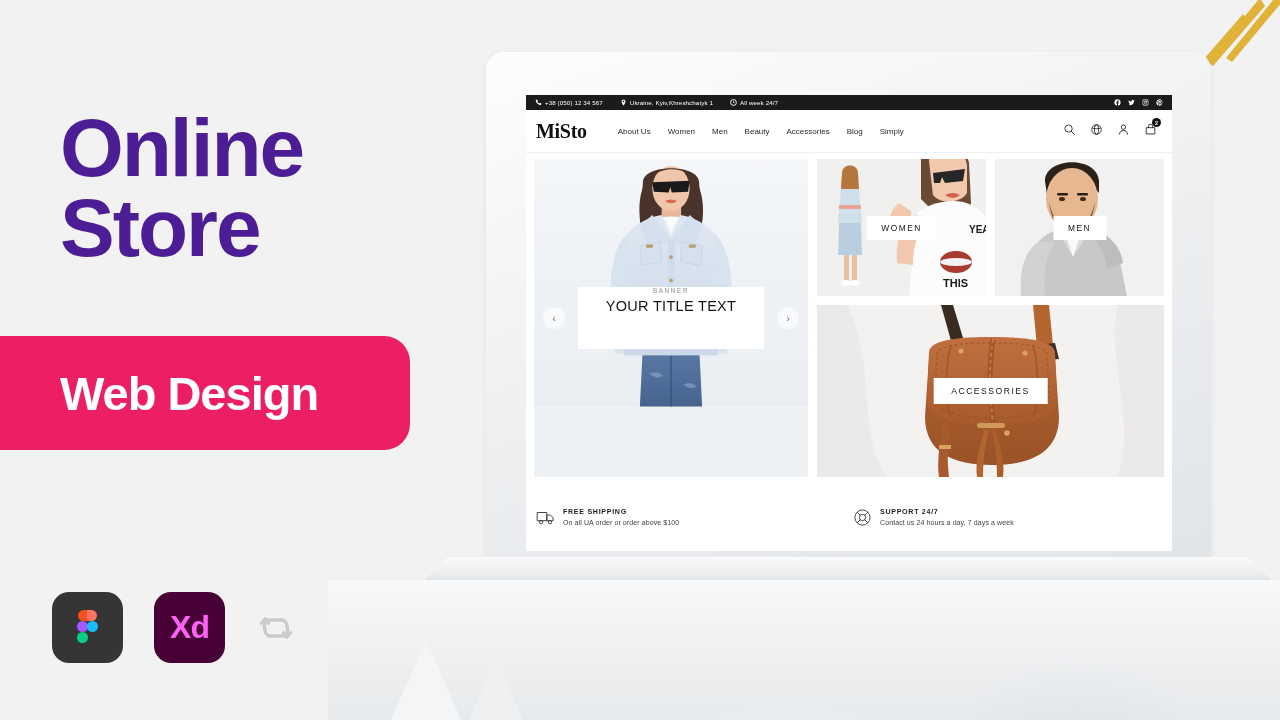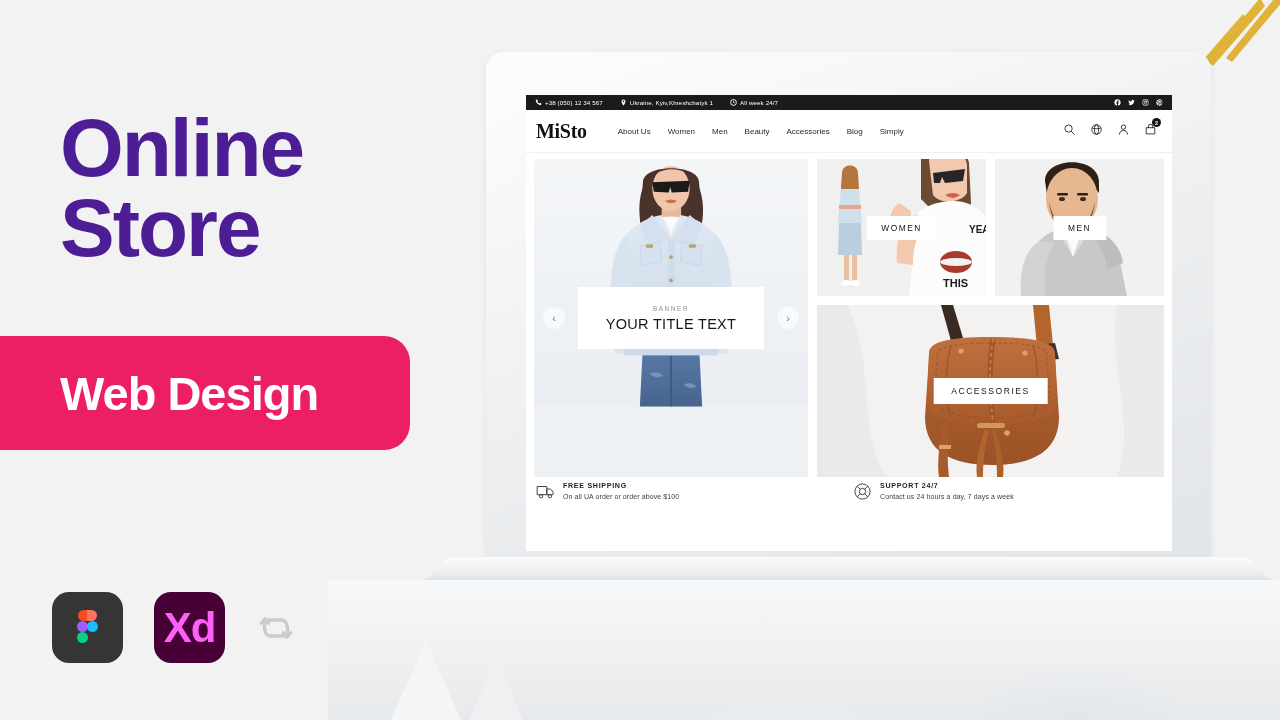--- a/index.html
+++ b/index.html
@@ -42,21 +42,21 @@
 
   .tool-figma { background:#353535; }
   .fg { position:absolute; border-radius:50%; }
   .fg-top-l { width:10px; height:11px; left:26px; top:18px; background:#f24e1e; border-radius:6px 0 0 6px; }
   .fg-top-r { width:10px; height:11px; left:35px; top:18px; background:#ff7262; border-radius:0 6px 6px 0; }
   .fg-mid-l { width:11px; height:11px; left:25px; top:29px; background:#a259ff; border-radius:50%; }
   .fg-mid-r { width:11px; height:11px; left:35px; top:29px; background:#1abcfe; border-radius:50%; }
   .fg-bot   { width:11px; height:11px; left:25px; top:40px; background:#0acf83; border-radius:50%; }
 
   .tool-xd { background:#470137; display:flex; align-items:center; justify-content:center; }
-  .tool-xd span { color:#ff61f6; font-size:42px; font-weight:bold; letter-spacing:-1px; }
+  .tool-xd span { color:#ff61f6; font-size:32px; font-weight:bold; letter-spacing:-1px; }
 
   .tool-sync { width:40px; height:40px; position:relative; }
 
   .tool-sketch { width:64px; height:62px; position:relative; }
 
   
   .streaks { position:absolute; right:0; top:0; width:120px; height:90px; }
 
   
   .laptop { position:absolute; left:418px; top:52px; width:860px; height:668px; }
@@ -137,41 +137,41 @@
     width:22px; height:22px; border-radius:50%;
     background:rgba(255,255,255,0.62);
     display:flex; align-items:center; justify-content:center;
     color:#7a7a7a; font-size:11px;
   }
   .hero-arrow.left { left:9px; }
   .hero-arrow.right { right:9px; }
   .hero-card {
     position:absolute; left:50%; top:50%; transform:translate(-50%,-50%);
     width:186px; height:62px; background:#fff;
-    display:flex; flex-direction:column; align-items:center; justify-content:center;
+    display:flex; flex-direction:column; align-items:center; 
   }
   .hero-kicker { font-size:6.4px; letter-spacing:1.6px; color:#8d8d8d; margin-bottom:4px; }
   .hero-title { font-size:14.5px; letter-spacing:0.3px; color:#161616; white-space:nowrap; }
 
   .side { display:flex; flex-direction:column; gap:9px; width:auto; }
   .side-row { display:flex; gap:9px; }
   .tile { position:relative; overflow:hidden; }
   .tile-women { width:169px; height:137px; background:#f1f1f0; }
   .tile-men   { width:169px; height:137px; background:#f2f2f2; }
   .tile-acc   { width:347px; height:172px; background:#f5f3f1; }
   .tile-label {
     position:absolute; left:50%; top:50%; transform:translate(-50%,-50%);
     background:#fff; color:#141414;
     font-size:8.4px; letter-spacing:1.5px;
     padding:7px 15px; white-space:nowrap;
   }
   .tile-acc .tile-label { font-size:8.6px; padding:8px 18px; }
 
   .features {
-    display:flex; padding:5px 10px 0 10px; gap:8px;
+    display:flex; padding:31px 10px 0 10px; gap:8px;
   }
   .feature { display:flex; gap:8px; align-items:flex-start; flex:1; }
   .feat-title { font-size:7.1px; font-weight:bold; letter-spacing:0.7px; color:#1d1d26; margin-bottom:3px; }
   .feat-sub { font-size:7px; color:#40404a; letter-spacing:0.1px; white-space:nowrap; }
 </style>
 </head>
 <body>
 
 <div class="promo">
   <div class="promo-title">

